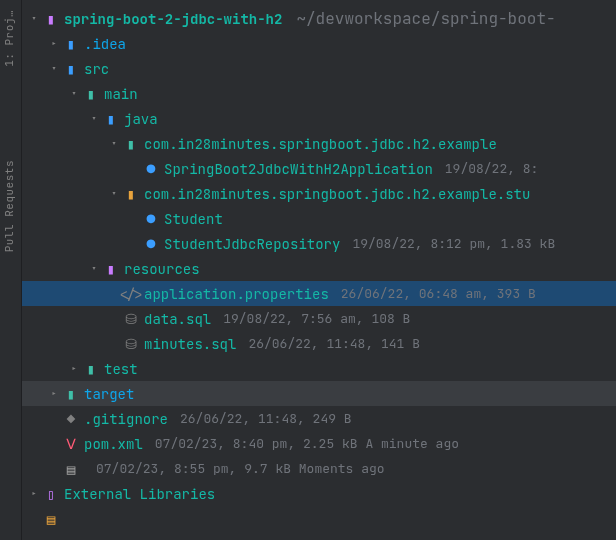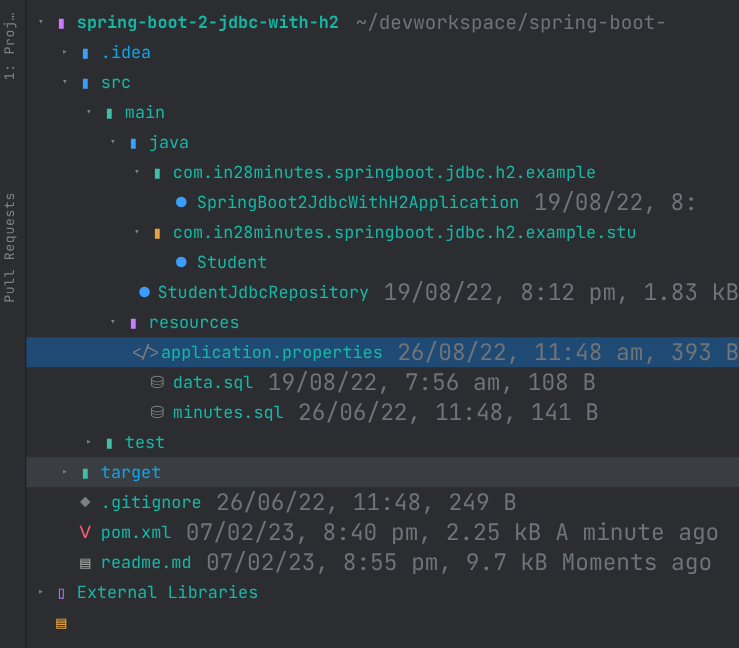--- a/index.html
+++ b/index.html
@@ -73,21 +73,21 @@
     width:18px;
     display:inline-flex;
     justify-content:center;
     align-items:center;
     margin-right:4px;
     font-size:14px;
   }
   .name { color:#14b8a6; }
   .name.bold { font-weight:bold; }
   .name.yellow { color:#0ea5e9; }
-  .meta { color:#6f737a; margin-left:12px; font-size:19px; }
+  .meta { color:#6f737a; margin-left:12px; font-size:13px; }
   .path-meta { color:#6f737a; margin-left:14px; font-size:16px; }
   .indent { display:inline-block; }
   .ind1{width:20px;} .ind2{width:40px;} .ind3{width:60px;} .ind4{width:80px;}
   .ind5{width:100px;}
   
   .fi-folder-purple { color:#c97cff; }
   .fi-folder-blue   { color:#3b9eff; }
   .fi-folder-teal   { color:#3fbfa8; }
   .fi-package       { color:#3fbfa8; }
   .fi-package-y     { color:#e8a33d; }
@@ -189,21 +189,21 @@
     <span class="arrow">▾</span>
     <span class="icon fi-res">▮</span>
     <span class="name">resources</span>
   </div>
 
   <div class="row selected">
     <span class="indent ind4"></span>
     <span class="arrow"></span>
     <span class="icon fi-xml">&lt;/&gt;</span>
     <span class="name">application.properties</span>
-    <span class="meta">26/08/22, 11:48 am, 393 B</span>
+    <span class="meta">26/06/22, 06:48 am, 393 B</span>
   </div>
 
   <div class="row">
     <span class="indent ind4"></span>
     <span class="arrow"></span>
     <span class="icon fi-db">⛁</span>
     <span class="name">data.sql</span>
     <span class="meta">19/08/22, 7:56 am, 108 B</span>
   </div>
 
@@ -242,21 +242,20 @@
     <span class="arrow"></span>
     <span class="icon fi-maven">Ⅴ</span>
     <span class="name">pom.xml</span>
     <span class="meta">07/02/23, 8:40 pm, 2.25 kB A minute ago</span>
   </div>
 
   <div class="row">
     <span class="indent ind1"></span>
     <span class="arrow"></span>
     <span class="icon fi-md">▤</span>
-    <span class="name">readme.md</span>
     <span class="meta">07/02/23, 8:55 pm, 9.7 kB Moments ago</span>
   </div>
 
   <div class="row">
     <span class="arrow">▸</span>
     <span class="icon fi-lib">▯</span>
     <span class="name">External Libraries</span>
   </div>
 
   <div class="row">

